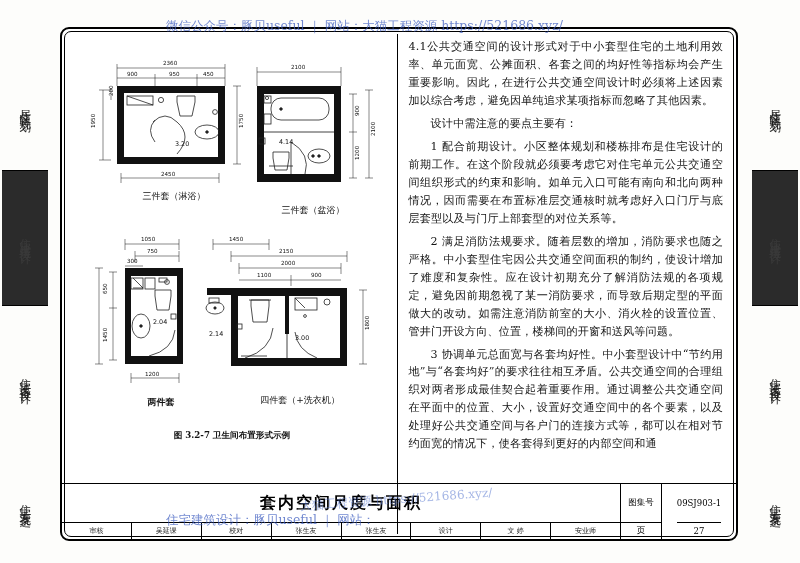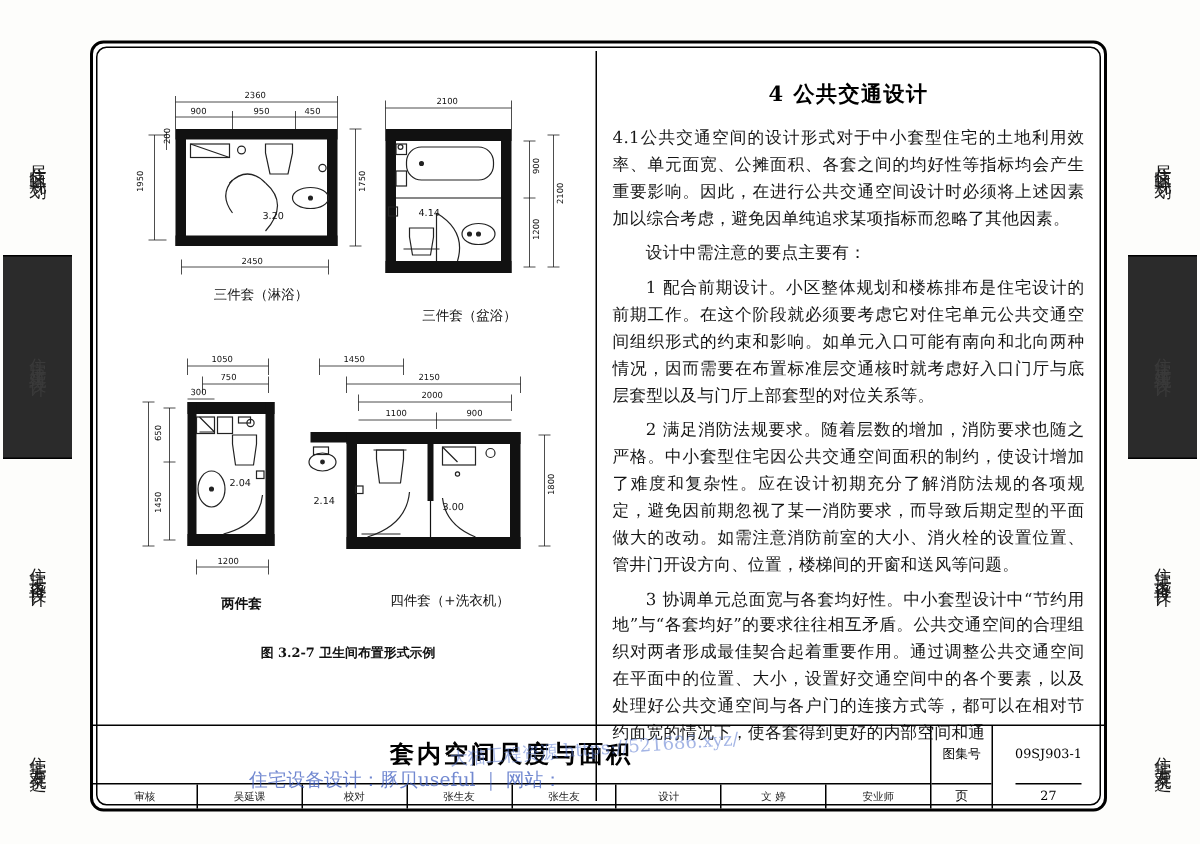--- a/index.html
+++ b/index.html
@@ -349,21 +349,20 @@
           </svg>
           <div class="caption" style="left:18px;top:162px;width:150px;">四件套（+洗衣机）</div>
         </div>
 
         <div class="figcap" style="bottom:92px;">图 3.2-7 卫生间布置形式示例</div>
       </div>
 
       <div class="col-sep"></div>
 
       <div class="col-text">
-        <div class="sec-title">4 公共交通设计</div>
         <p class="para">4.1公共交通空间的设计形式对于中小套型住宅的土地利用效率、单元面宽、公摊面积、各套之间的均好性等指标均会产生重要影响。因此，在进行公共交通空间设计时必须将上述因素加以综合考虑，避免因单纯追求某项指标而忽略了其他因素。</p>
         <p class="para indent">设计中需注意的要点主要有：</p>
         <p class="para indent">1 配合前期设计。小区整体规划和楼栋排布是住宅设计的前期工作。在这个阶段就必须要考虑它对住宅单元公共交通空间组织形式的约束和影响。如单元入口可能有南向和北向两种情况，因而需要在布置标准层交通核时就考虑好入口门厅与底层套型以及与门厅上部套型的对位关系等。</p>
         <p class="para indent">2 满足消防法规要求。随着层数的增加，消防要求也随之严格。中小套型住宅因公共交通空间面积的制约，使设计增加了难度和复杂性。应在设计初期充分了解消防法规的各项规定，避免因前期忽视了某一消防要求，而导致后期定型的平面做大的改动。如需注意消防前室的大小、消火栓的设置位置、管井门开设方向、位置，楼梯间的开窗和送风等问题。</p>
         <p class="para indent">3 协调单元总面宽与各套均好性。中小套型设计中“节约用地”与“各套均好”的要求往往相互矛盾。公共交通空间的合理组织对两者形成最佳契合起着重要作用。通过调整公共交通空间在平面中的位置、大小，设置好交通空间中的各个要素，以及处理好公共交通空间与各户门的连接方式等，都可以在相对节约面宽的情况下，使各套得到更好的内部空间和通</p>
       </div>
     </div>
 
     <div class="titleblock">
       <div class="tb-left">
@@ -383,16 +382,17 @@
         <div class="tb-cellh">图集号</div>
         <div class="tb-cellv">页</div>
       </div>
       <div class="tb-right">
         <div class="tb-cellh">09SJ903-1</div>
         <div class="tb-cellv">27</div>
       </div>
     </div>
   </div>
 
-  <div class="wm bot">住宅设备设计：豚贝useful ｜ 网站：</div>
+  <div class="wm top">微信公众号：豚贝useful ｜ 网站：大猫工程资源 https://521686.xyz/</div>
+  <div class="wm bot">住宅建筑设计：豚贝useful ｜ 网站：</div>
   <div class="wm diag url">大猫工程资源 https://521686.xyz/</div>
 
 </div>
 
 </body></html>

